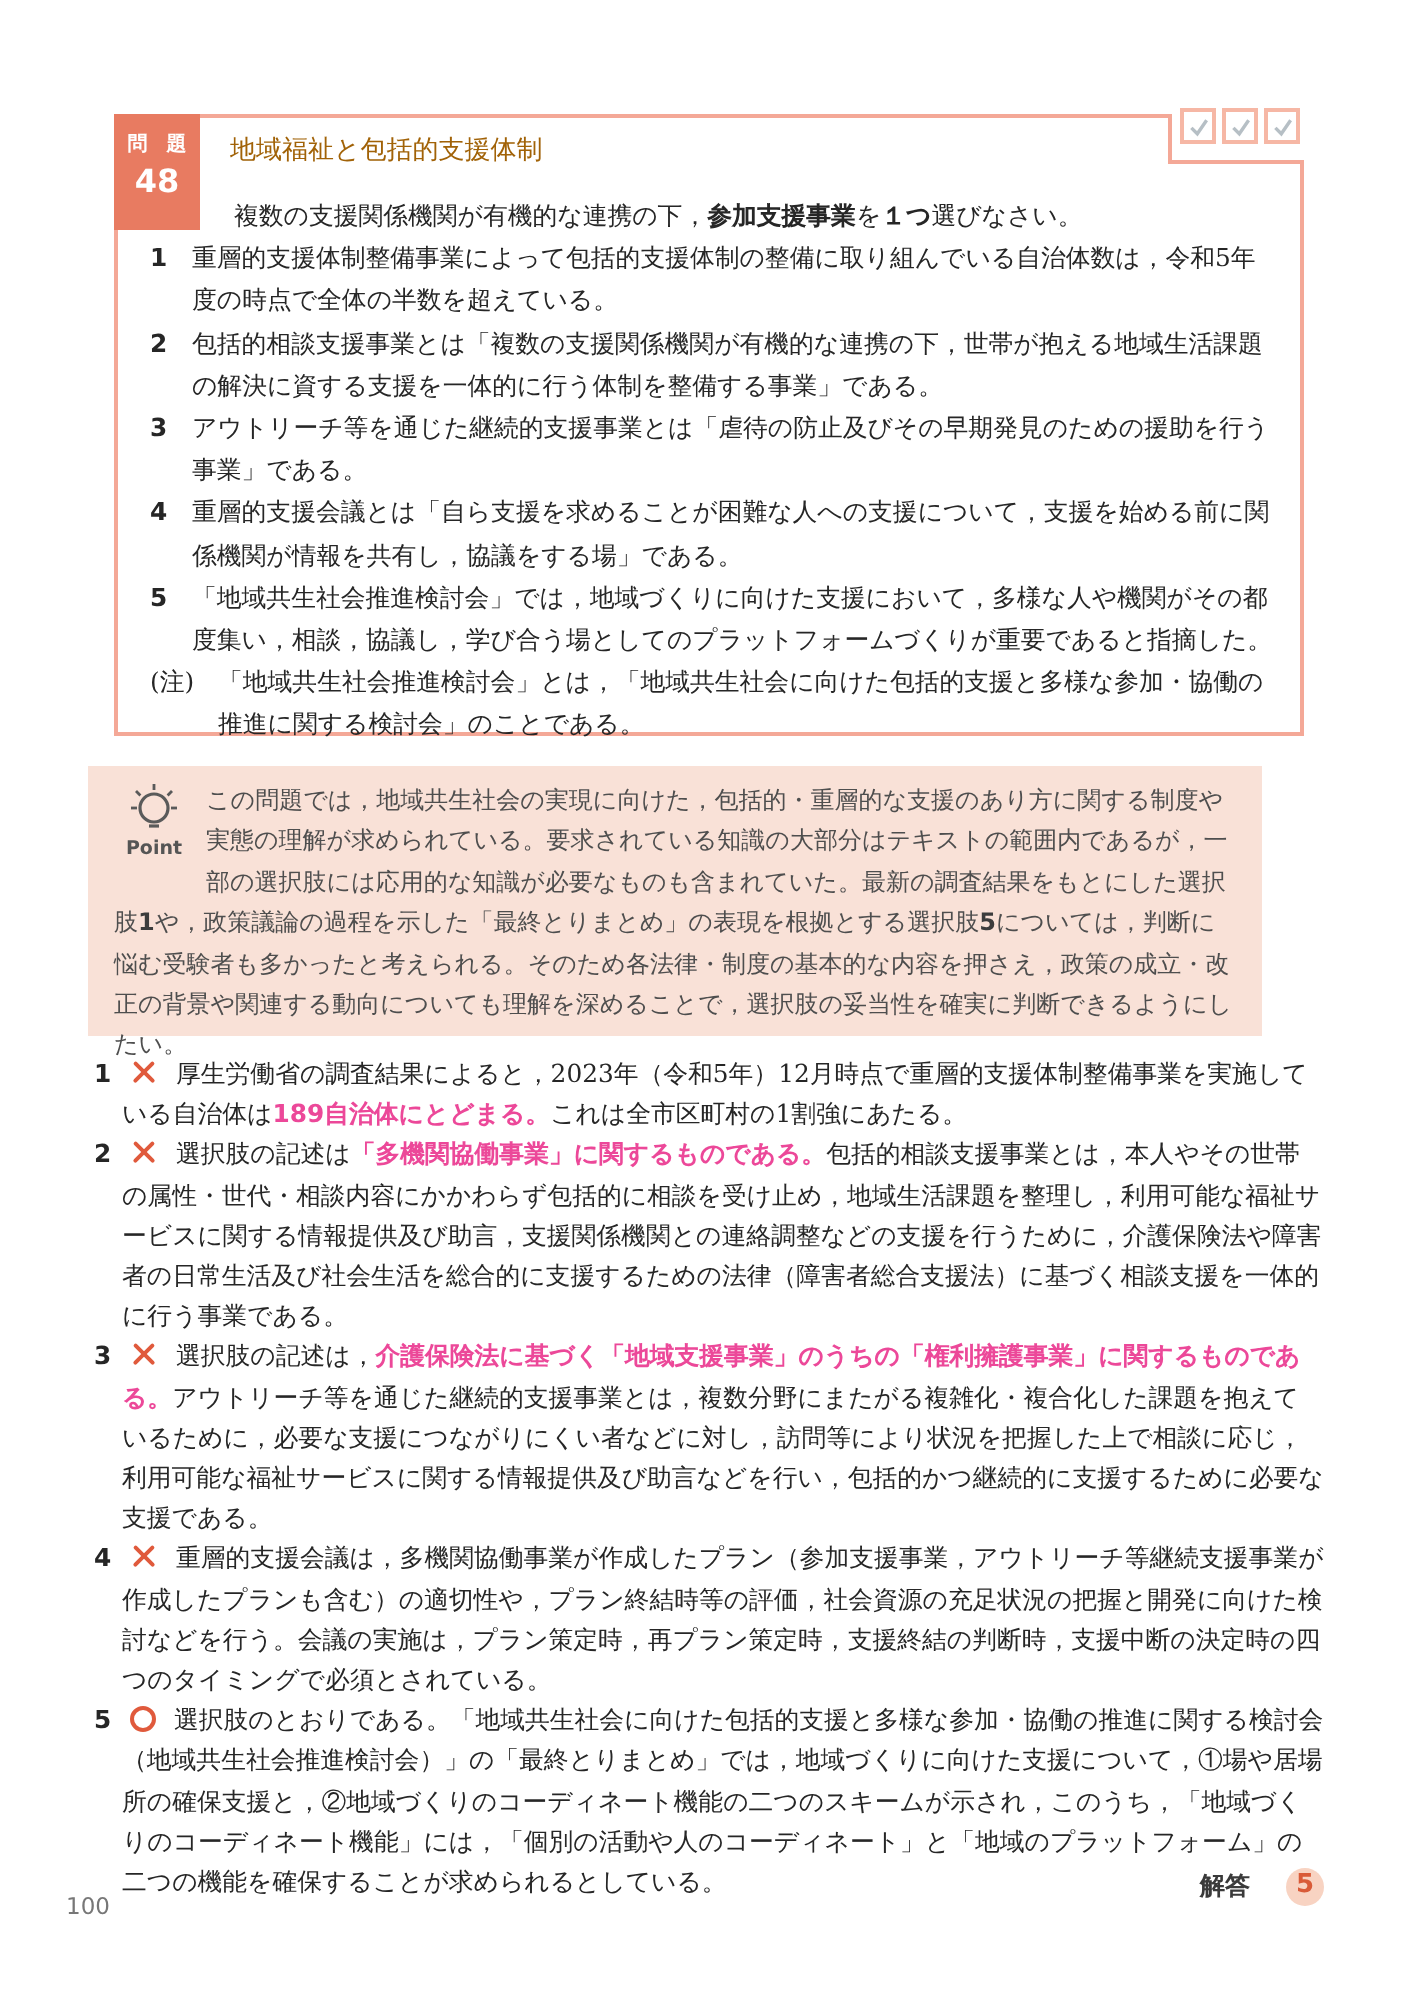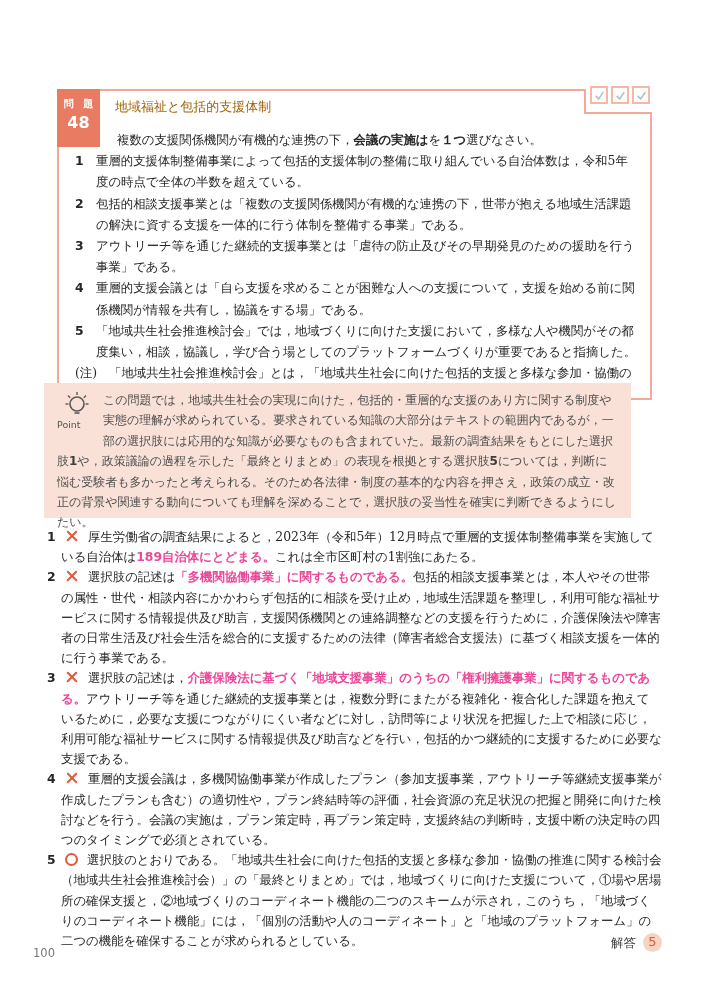--- a/index.html
+++ b/index.html
@@ -3,21 +3,21 @@
 <meta charset="utf-8">
 <style>
   html,body{margin:0;padding:0;background:#fff;}
   .page{position:relative;width:707px;height:1000px;background:#ffffff;overflow:hidden;
         font-family:"DejaVu Serif","Liberation Serif",serif;color:#262626;}
 
   
   .qbox{position:absolute;left:57px;top:57px;width:595px;height:311px;
         border:2px solid #f3a globale;border:2px solid #f3a globale;}
   .qbox{border:2px solid #f4a globale;}
-  .qbox{border:2px solid #f4a897;box-sizing:border-box;margin-top:32px;}
+  .qbox{border:2px solid #f4a897;box-sizing:border-box;}
   .badge{position:absolute;left:-2px;top:-2px;width:43px;height:58px;background:#e87b61;
          color:#fff;text-align:center;font-family:"DejaVu Sans","Liberation Sans",sans-serif;}
   .badge-label{font-size:10px;font-weight:700;letter-spacing:3px;padding-top:8px;padding-left:3px;}
   .badge-num{font-size:16px;font-weight:700;line-height:24px;text-align:center;}
   .qtitle{position:absolute;left:56px;top:7px;font-family:"DejaVu Sans","Liberation Sans",sans-serif;
           font-size:13px;color:#a16207;}
   .checks{position:absolute;top:-2px;right:-2px;height:21px;background:#fff;
           border-left:2px solid #f4a897;border-bottom:2px solid #f4a897;
           display:flex;gap:3px;padding:0 2px 2px 4px;align-items:flex-start;}
   .check{position:relative;top:-3px;width:14px;height:14px;background:#fff;
@@ -29,43 +29,43 @@
            font-family:"DejaVu Sans","Liberation Sans",sans-serif;}
   .opt-text{flex:1;}
   .note .opt-num{width:34px;font-weight:400;font-family:"DejaVu Serif","Liberation Serif",serif;}
   .b{font-weight:700;}
 
   
   .point{position:absolute;left:44px;top:383px;width:587px;height:135px;background:#f9e1d7;
          box-sizing:border-box;padding:7px 12px 6px 13px;
          font-family:"DejaVu Sans","Liberation Sans",sans-serif;
          font-size:12px;line-height:20.4px;color:#4e4e4e;}
-  .picon{float:left;width:40px;height:42px;text-align:left;margin:1px 6px 0 0;}
+  .picon{float:left;width:40px;height:42px;text-align:center;margin:1px 6px 0 0;font-weight:bold;}
   .picon svg{display:block;margin:0 auto;}
   .picon-label{font-size:9.5px;color:#555;line-height:10px;margin-top:-1px;}
   .pb{font-weight:700;color:#3c3c3c;}
 
   
   .expl{position:absolute;left:47px;top:527px;width:615px;font-size:12.4px;line-height:20.2px;}
   .exp{margin:0;padding-left:14px;text-indent:-14px;}
   .enum{display:inline-block;text-indent:0;width:15px;font-weight:700;
         font-family:"DejaVu Sans","Liberation Sans",sans-serif;}
   .mark-x{display:inline-block;text-indent:0;width:12px;height:12px;margin:0 10px 0 4px;
           position:relative;vertical-align:-1px;}
   .mark-x::before,.mark-x::after{content:"";position:absolute;left:-1px;top:5px;width:14px;height:2.2px;
           background:#e05a3c;border-radius:1px;}
   .mark-x::before{transform:rotate(45deg);}
   .mark-x::after{transform:rotate(-45deg);}
   .mark-o{display:inline-block;text-indent:0;width:13px;height:13px;margin:0 9px 0 3px;
           border:2.2px solid #e05a3c;border-radius:50%;box-sizing:border-box;vertical-align:-2px;}
   .red{color:#ec4899;font-weight:600;font-family:"DejaVu Sans","Liberation Sans",sans-serif;}
 
   
-  .ans{position:absolute;right:0;bottom:-2px;display:flex;align-items:flex-start;gap:7px;
-       font-family:"DejaVu Sans","Liberation Sans",sans-serif;font-size:12.5px;font-weight:400;color:#3a3a3a;}
+  .ans{position:absolute;right:0;bottom:-2px;display:flex;align-items:center;gap:18px;
+       font-family:"DejaVu Sans","Liberation Sans",sans-serif;font-size:12.5px;font-weight:700;color:#3a3a3a;}
   .ans-num{width:19px;height:19px;border-radius:50%;background:#f8d3c2;color:#d95b38;
            display:flex;align-items:center;justify-content:center;font-size:13px;}
 
   .pagenum{position:absolute;left:33px;top:946px;font-family:"DejaVu Sans","Liberation Sans",sans-serif;
            font-size:11.5px;color:#777;}
 </style>
 </head>
 <body>
 
 <div class="page">
@@ -89,21 +89,21 @@
           </svg>
       </span>
       <span class="check">
         <svg width="11" height="11" viewBox="0 0 13 13">
             <polyline points="2,7 5.5,10.5 11,2.5" fill="none" stroke="#b6bfc5" stroke-width="2"></polyline>
           </svg>
       </span>
     </div>
 
     <div class="qcontent">
-      <p class="lead"><span>複数の支援関係機関が有機的な連携の下，</span><span class="b">会議の実施は</span><span>を</span><span class="b">１つ</span><span>選びなさい。</span></p>
+      <p class="lead"><span>複数の支援関係機関が有機的な連携の下，</span><span class="b">参加支援事業</span><span>を</span><span class="b">１つ</span><span>選びなさい。</span></p>
       <p class="opt">
         <span class="opt-num">1</span>
         <span class="opt-text">重層的支援体制整備事業によって包括的支援体制の整備に取り組んでいる自治体数は，令和5年度の時点で全体の半数を超えている。</span>
       </p>
       <p class="opt">
         <span class="opt-num">2</span>
         <span class="opt-text">包括的相談支援事業とは「複数の支援関係機関が有機的な連携の下，世帯が抱える地域生活課題の解決に資する支援を一体的に行う体制を整備する事業」である。</span>
       </p>
       <p class="opt">
         <span class="opt-num">3</span>

